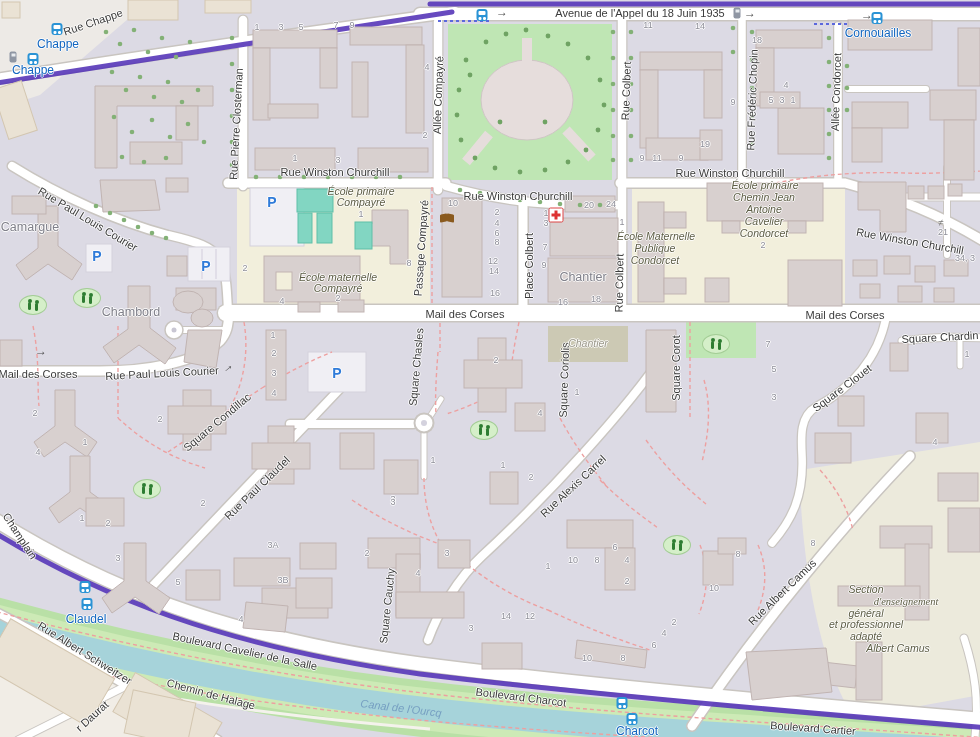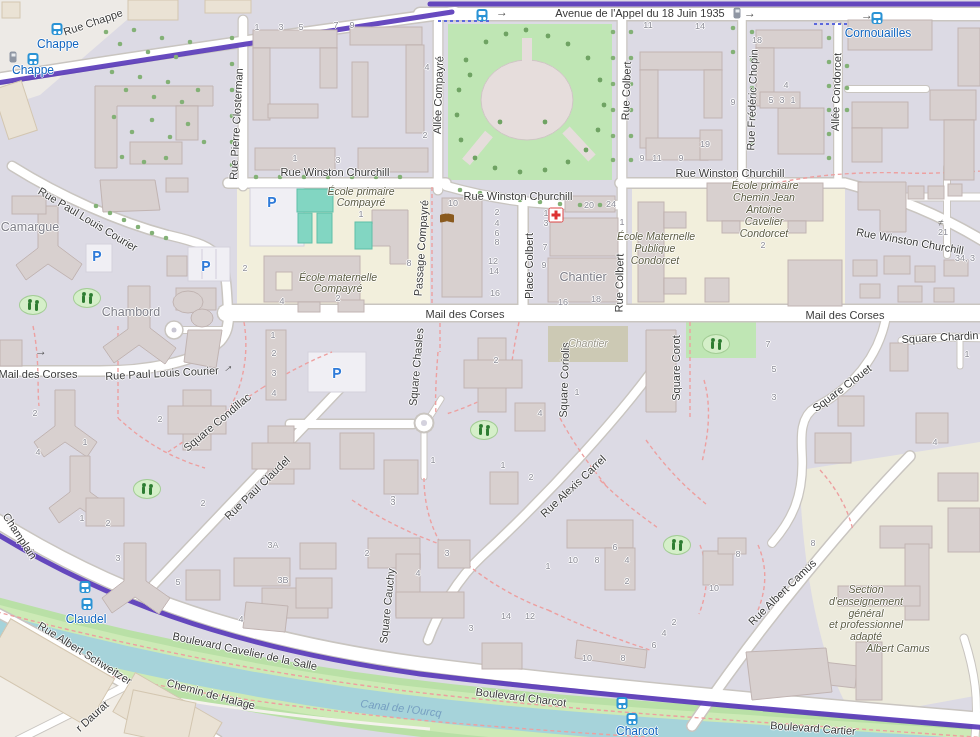--- a/index.html
+++ b/index.html
@@ -465,21 +465,21 @@
       <div class="lbl lbl-schools" style="left: 338px; top: 288px; transform: translate(-50%, -50%) rotate(0deg);">Compayré</div>
       <div class="lbl lbl-schools" style="left: 656px; top: 236px; transform: translate(-50%, -50%) rotate(0deg);">École Maternelle</div>
       <div class="lbl lbl-schools" style="left: 655px; top: 248px; transform: translate(-50%, -50%) rotate(0deg);">Publique</div>
       <div class="lbl lbl-schools" style="left: 655px; top: 260px; transform: translate(-50%, -50%) rotate(0deg);">Condorcet</div>
       <div class="lbl lbl-schools" style="left: 765px; top: 185px; transform: translate(-50%, -50%) rotate(0deg);">École primaire</div>
       <div class="lbl lbl-schools" style="left: 764px; top: 197px; transform: translate(-50%, -50%) rotate(0deg);">Chemin Jean</div>
       <div class="lbl lbl-schools" style="left: 764px; top: 209px; transform: translate(-50%, -50%) rotate(0deg);">Antoine</div>
       <div class="lbl lbl-schools" style="left: 764px; top: 221px; transform: translate(-50%, -50%) rotate(0deg);">Cavelier</div>
       <div class="lbl lbl-schools" style="left: 764px; top: 233px; transform: translate(-50%, -50%) rotate(0deg);">Condorcet</div>
       <div class="lbl lbl-schools" style="left: 866px; top: 589px; transform: translate(-50%, -50%) rotate(0deg);">Section</div>
-      <div class="lbl lbl-schools" style="left: 866px; top: 601px; transform: translate(-50%, -50%) rotate(0deg);">d'enseignement</div>
+      <div class="lbl lbl-schools" style="left: 906px; top: 601px; transform: translate(-50%, -50%) rotate(0deg); font-family: Liberation Serif, serif;">d'enseignement</div>
       <div class="lbl lbl-schools" style="left: 866px; top: 613px; transform: translate(-50%, -50%) rotate(0deg);">général</div>
       <div class="lbl lbl-schools" style="left: 866px; top: 624px; transform: translate(-50%, -50%) rotate(0deg);">et professionnel</div>
       <div class="lbl lbl-schools" style="left: 866px; top: 636px; transform: translate(-50%, -50%) rotate(0deg);">adapté</div>
       <div class="lbl lbl-schools" style="left: 898px; top: 648px; transform: translate(-50%, -50%) rotate(0deg); font-style: italic;">Albert Camus</div>
       <div class="lbl lbl-stops" style="left: 58px; top: 44px; transform: translate(-50%, -50%) rotate(0deg);">Chappe</div>
       <div class="lbl lbl-stops" style="left: 33px; top: 70px; transform: translate(-50%, -50%) rotate(0deg);">Chappe</div>
       <div class="lbl lbl-stops" style="left: 878px; top: 33px; transform: translate(-50%, -50%) rotate(0deg);">Cornouailles</div>
       <div class="lbl lbl-stops" style="left: 86px; top: 619px; transform: translate(-50%, -50%) rotate(0deg);">Claudel</div>
       <div class="lbl lbl-stops" style="left: 637px; top: 731px; transform: translate(-50%, -50%) rotate(0deg);">Charcot</div>
       <div class="lbl lbl-numbers" style="left: 257px; top: 27px; transform: translate(-50%, -50%) rotate(0deg);">1</div>

